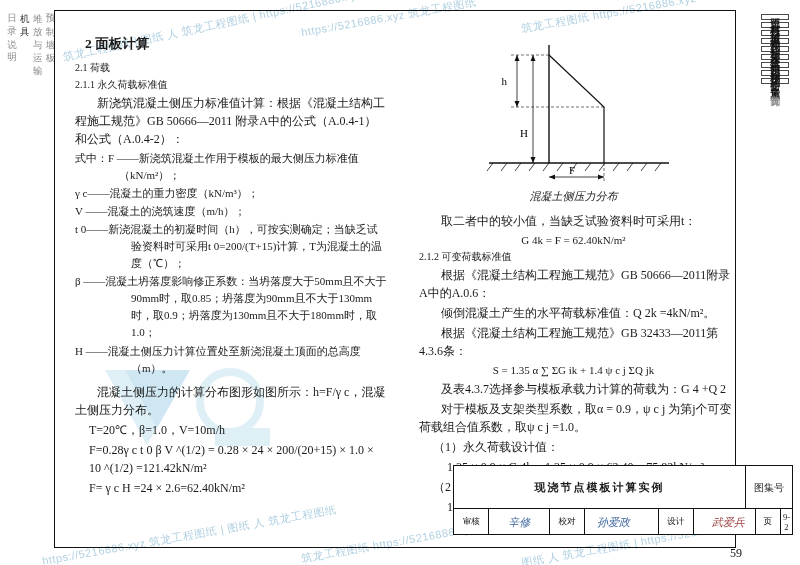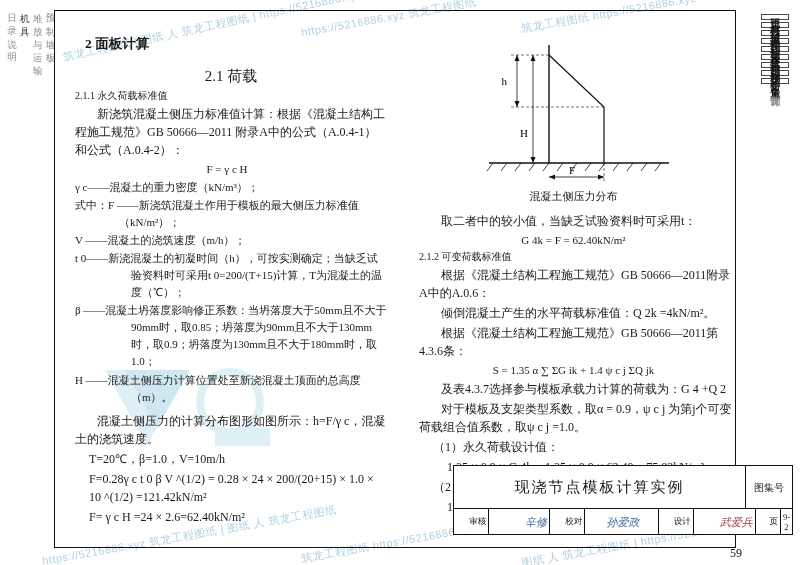--- a/index.html
+++ b/index.html
@@ -83,21 +83,21 @@
   }
 
   
   .colL{position:absolute;left:12px;top:10px;width:320px;}
   .colR{position:absolute;left:356px;top:10px;width:325px;}
 
   h2.sec{
     font-size:13.5px;margin:14px 0 8px 18px;font-weight:bold;
     font-family:"Liberation Serif", serif;
   }
-  .lvl2{font-size:15px;margin:14px 0 2px 8px;text-align:center;}
+  .lvl2{font-size:10px;margin:8px 0 2px 8px;}
   .lvl3{font-size:10px;margin:3px 0 2px 8px;}
   p.body{
     font-size:12px;line-height:1.5;margin:2px 0 2px 8px;
     text-indent:0;
   }
   p.ind{margin-left:22px;}
   p.ind2{margin-left:36px;}
   .formula{
     text-align:center;font-size:11px;margin:4px 0 4px 0;
     font-family:"Liberation Serif", serif;
@@ -105,48 +105,48 @@
   .whereblock{font-size:11px;line-height:1.55;margin-left:8px;}
   .whereblock .row{display:block;margin:1px 0;}
   .hang{padding-left:44px;text-indent:-44px;display:block;}
   .hang2{padding-left:56px;text-indent:-56px;display:block;}
 
   
   .diagram{
     position:relative;width:290px;height:150px;margin:16px auto 2px auto;
   }
   .dcap{
-    text-align:center;font-size:11px;margin:2px 0 8px 0;
+    text-align:center;font-size:11px;margin:2px 0 8px 0;font-style:italic;
   }
 
   
   .titleblock{
     position:absolute;left:398px;bottom:12px;width:340px;height:70px;
     border:1.4px solid #111;box-sizing:border-box;background:#fff;
   }
   .tb-top{
     height:42px;display:flex;align-items:stretch;border-bottom:1.2px solid #111;
   }
   .tb-title{
     flex:1;display:flex;align-items:center;justify-content:center;
-    font-size:15px;font-weight:normal;letter-spacing:2px;
+    font-size:11px;font-weight:bold;letter-spacing:2px;
   }
   .tb-atlas{
     width:46px;border-left:1.2px solid #111;display:flex;align-items:center;justify-content:center;
     font-size:10px;line-height:1.1;text-align:center;
   }
   .tb-code{
     width:72px;border-left:1.2px solid #111;display:flex;align-items:center;justify-content:center;
     font-size:12px;font-weight:bold;
   }
   .tb-bot{
     height:26px;display:flex;align-items:stretch;font-size:8.5px;
   }
   .tb-cell{
-    display:flex;align-items:center;justify-content:flex-end;
+    display:flex;align-items:center;justify-content:center;
     border-left:1px solid #111;padding:0 2px;text-align:center;
     position:relative;
   }
   .tb-cell:first-child{border-left:none;}
   .tb-lab{color:#111;}
   .sig{
     color:#1b4a8a;font-family:"Liberation Serif", serif;font-style:italic;
     font-size:11px;opacity:.85;
   }
   .sig.red{color:#8a1b1b;}
@@ -185,32 +185,31 @@
   </div>
 
   <div class="frame">
     <div class="inner">
 
       <div class="colL">
         <h2 class="sec">2  面板计算</h2>
         <div class="lvl2">2.1  荷载</div>
         <div class="lvl3">2.1.1  永久荷载标准值</div>
         <p class="body" style="text-indent:22px;">新浇筑混凝土侧压力标准值计算：根据《混凝土结构工程施工规范》GB 50666—2011 附录A中的公式（A.0.4-1）和公式（A.0.4-2）：</p>
-        <div class="formula">F = γ c H</div>
 
         <div class="whereblock">
+          <span class="row hang"><span>式中：</span><span>F ——新浇筑混凝土作用于模板的最大侧压力标准值（kN/m²）；</span></span>
           <span class="row hang2">γ c——混凝土的重力密度（kN/m³）；</span>
-          <span class="row hang"><span>式中：</span><span>F ——新浇筑混凝土作用于模板的最大侧压力标准值（kN/m²）；</span></span>
           <span class="row hang2">V ——混凝土的浇筑速度（m/h）；</span>
           <span class="row hang2">t 0——新浇混凝土的初凝时间（h），可按实测确定；当缺乏试验资料时可采用t 0=200/(T+15)计算，T为混凝土的温度（℃）；</span>
           <span class="row hang2">β ——混凝土坍落度影响修正系数：当坍落度大于50mm且不大于90mm时，取0.85；坍落度为90mm且不大于130mm时，取0.9；坍落度为130mm且不大于180mm时，取1.0；</span>
           <span class="row hang2">H ——混凝土侧压力计算位置处至新浇混凝土顶面的总高度（m）。</span>
         </div>
 
-        <p class="body" style="text-indent:22px;margin-top:6px;">混凝土侧压力的计算分布图形如图所示：h=F/γ c，混凝土的浇筑速度。</p>
+        <p class="body" style="text-indent:22px;margin-top:6px;">混凝土侧压力的计算分布图形如图所示：h=F/γ c，混凝土侧压力分布。</p>
         <p class="body ind">T=20℃，β=1.0，V=10m/h</p>
         <p class="body ind">F=0.28γ c t 0 β V ^(1/2) = 0.28 × 24 × 200/(20+15) × 1.0 × 10 ^(1/2) =121.42kN/m²</p>
         <p class="body ind">F= γ c H =24 × 2.6=62.40kN/m²</p>
       </div>
 
       <div class="colR">
 
         <div class="diagram">
           <svg viewBox="0 0 290 150" width="290" height="150">
 
@@ -257,21 +256,21 @@
         </div>
         <div class="dcap">混凝土侧压力分布</div>
 
         <p class="body" style="text-indent:22px;">取二者中的较小值，当缺乏试验资料时可采用t：</p>
         <div class="formula">G 4k = F = 62.40kN/m²</div>
 
         <div class="lvl3">2.1.2  可变荷载标准值</div>
         <p class="body" style="text-indent:22px;">根据《混凝土结构工程施工规范》GB 50666—2011附录A中的A.0.6：</p>
         <p class="body" style="text-indent:22px;">倾倒混凝土产生的水平荷载标准值：Q 2k =4kN/m²。</p>
 
-        <p class="body" style="text-indent:22px;">根据《混凝土结构工程施工规范》GB 50666—2011第4.3.6条：</p>
+        <p class="body" style="text-indent:22px;">根据《混凝土结构工程施工规范》GB 32433—2011第4.3.6条：</p>
         <div class="formula">S = 1.35 α ∑ ΣG ik + 1.4 ψ c j ΣQ jk</div>
         <p class="body" style="text-indent:22px;">及表4.3.7选择参与模板承载力计算的荷载为：G 4 +Q 2</p>
         <p class="body" style="text-indent:22px;">对于模板及支架类型系数，取α = 0.9，ψ c j 为第j个可变荷载组合值系数，取ψ c j =1.0。</p>
         <p class="body ind">（1）永久荷载设计值：</p>
         <p class="body ind2">1.35 × 0.9 × G 4k = 1.35 × 0.9 × 62.40 = 75.82kN/m²</p>
         <p class="body ind">（2）可变荷载设计值：</p>
         <p class="body ind2">1.4 × 1.0 × Q 2k = 1.4 × 1.0 × 4 = 5.6kN/m²</p>
       </div>
 
       <div class="titleblock">

